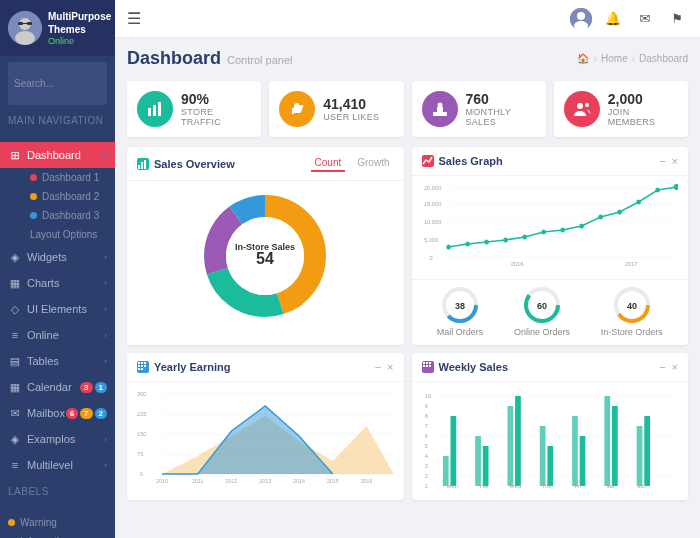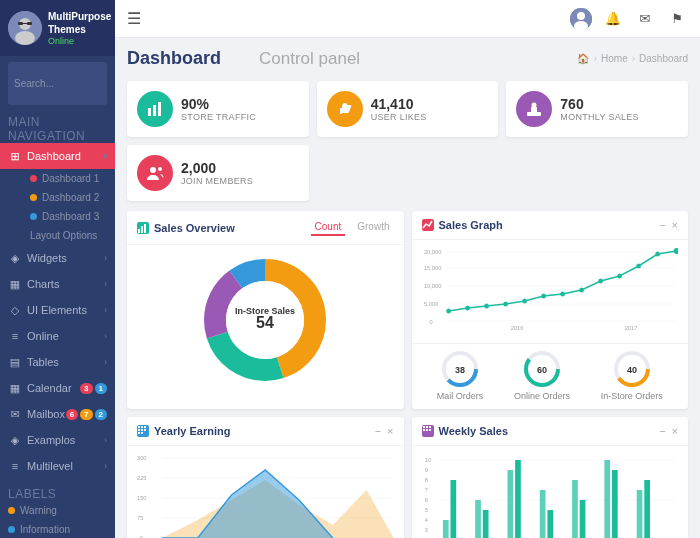--- a/index.html
+++ b/index.html
@@ -8,21 +8,21 @@
     
     .sidebar { width: 115px; background: #2c3e6b; color: #aab4cc; display: flex; flex-direction: column; height: 538px; overflow: hidden; flex-shrink: 0; }
     .sidebar-header { background: #253160; padding: 10px 8px; display: flex; align-items: center; gap: 6px; }
     .avatar-circle { width: 34px; height: 34px; border-radius: 50%; background: #7b8ab8; overflow: hidden; display: flex; align-items: center; justify-content: center; flex-shrink: 0; }
     .avatar-circle svg { width: 34px; height: 34px; }
     .sidebar-title { font-size: 10px; color: #fff; font-weight: bold; line-height: 1.3; }
     .sidebar-online { font-size: 9px; color: #4cd964; }
     .sidebar-search { padding: 6px 8px; }
     .sidebar-search input { width: 100%; background: #3a4d7e; border: none; border-radius: 3px; color: #ccc; padding: 16px 6px; font-size: 10px; outline: none; }
     .sidebar-search input::placeholder { color: #8892aa; }
-    .sidebar-section-label { font-size: 12px; color: #6a7a9e; padding: 4px 8px 0; text-transform: uppercase; letter-spacing: 0.5px; }
+    .sidebar-section-label { font-size: 10px; color: #6a7a9e; padding: 4px 8px 16px; text-transform: uppercase; letter-spacing: 0.5px; }
     .sidebar-item { display: flex; align-items: center; justify-content: space-between; padding: 6px 8px; cursor: pointer; color: #aab4cc; font-size: 11px; }
     .sidebar-item.active { background: #e8405a; color: #fff; }
     .sidebar-item-left { display: flex; align-items: center; gap: 5px; }
     .sidebar-icon { width: 14px; height: 14px; display: inline-flex; align-items: center; justify-content: center; font-size: 11px; }
     .sidebar-chevron { font-size: 9px; color: #6a7a9e; }
     .sidebar-sub { padding-left: 22px; }
     .sidebar-sub-item { padding: 4px 8px; color: #8892aa; font-size: 10px; cursor: pointer; display: flex; align-items: center; gap: 5px; }
     .dot-red { width: 7px; height: 7px; border-radius: 50%; background: #e8405a; display: inline-block; }
     .dot-orange { width: 7px; height: 7px; border-radius: 50%; background: #f39c12; display: inline-block; }
     .dot-blue { width: 7px; height: 7px; border-radius: 50%; background: #3498db; display: inline-block; }
@@ -38,26 +38,26 @@
     .topbar { background: #fff; height: 38px; display: flex; align-items: center; justify-content: space-between; padding: 0 12px; border-bottom: 1px solid #e8eaf0; }
     .hamburger { font-size: 16px; color: #555; cursor: pointer; }
     .topbar-right { display: flex; align-items: center; gap: 10px; }
     .topbar-icon { width: 22px; height: 22px; border-radius: 50%; display: flex; align-items: center; justify-content: center; font-size: 13px; cursor: pointer; position: relative; }
     .topbar-icon-img { width: 22px; height: 22px; border-radius: 50%; background: #7b8ab8; display: flex; align-items: center; justify-content: center; }
 
     .content { flex: 1; overflow-y: auto; padding: 10px 12px; background: #f0f2f5; }
     .page-header { display: flex; align-items: center; justify-content: space-between; margin-bottom: 10px; }
     .page-title-area { display: flex; align-items: baseline; gap: 6px; }
     .page-title { font-size: 18px; font-weight: 600; color: #2c3e6b; }
-    .page-subtitle { font-size: 17px; color: #aaa; margin-left: 32px; }
+    .page-subtitle { font-size: 11px; color: #aaa; }
     .breadcrumb { font-size: 10px; color: #aaa; display: flex; align-items: center; gap: 4px; }
     .breadcrumb-sep { color: #ccc; }
 
     
-    .stat-cards { display: grid; grid-template-columns: repeat(3, 1fr); gap: 8px; margin-bottom: 10px; margin-top: 12px; }
+    .stat-cards { display: grid; grid-template-columns: repeat(4, 1fr); gap: 8px; margin-bottom: 10px; margin-top: 12px; }
     .stat-card { background: #fff; border-radius: 4px; padding: 10px 10px; display: flex; align-items: center; gap: 8px; box-shadow: 0 1px 3px rgba(0,0,0,0.07); }
     .stat-icon-circle { width: 36px; height: 36px; border-radius: 50%; display: flex; align-items: center; justify-content: center; font-size: 16px; color: #fff; flex-shrink: 0; }
     .stat-text { flex: 1; }
     .stat-value { font-size: 14px; font-weight: 700; color: #333; }
     .stat-label { font-size: 9px; color: #888; text-transform: uppercase; letter-spacing: 0.3px; }
 
     
     .bottom-grid { display: grid; grid-template-columns: 1fr 1fr; gap: 8px; }
     .card { background: #fff; border-radius: 4px; box-shadow: 0 1px 3px rgba(0,0,0,0.07); overflow: hidden; }
     .card-header { display: flex; align-items: center; justify-content: space-between; padding: 8px 10px; border-bottom: 1px solid #f0f2f5; }

